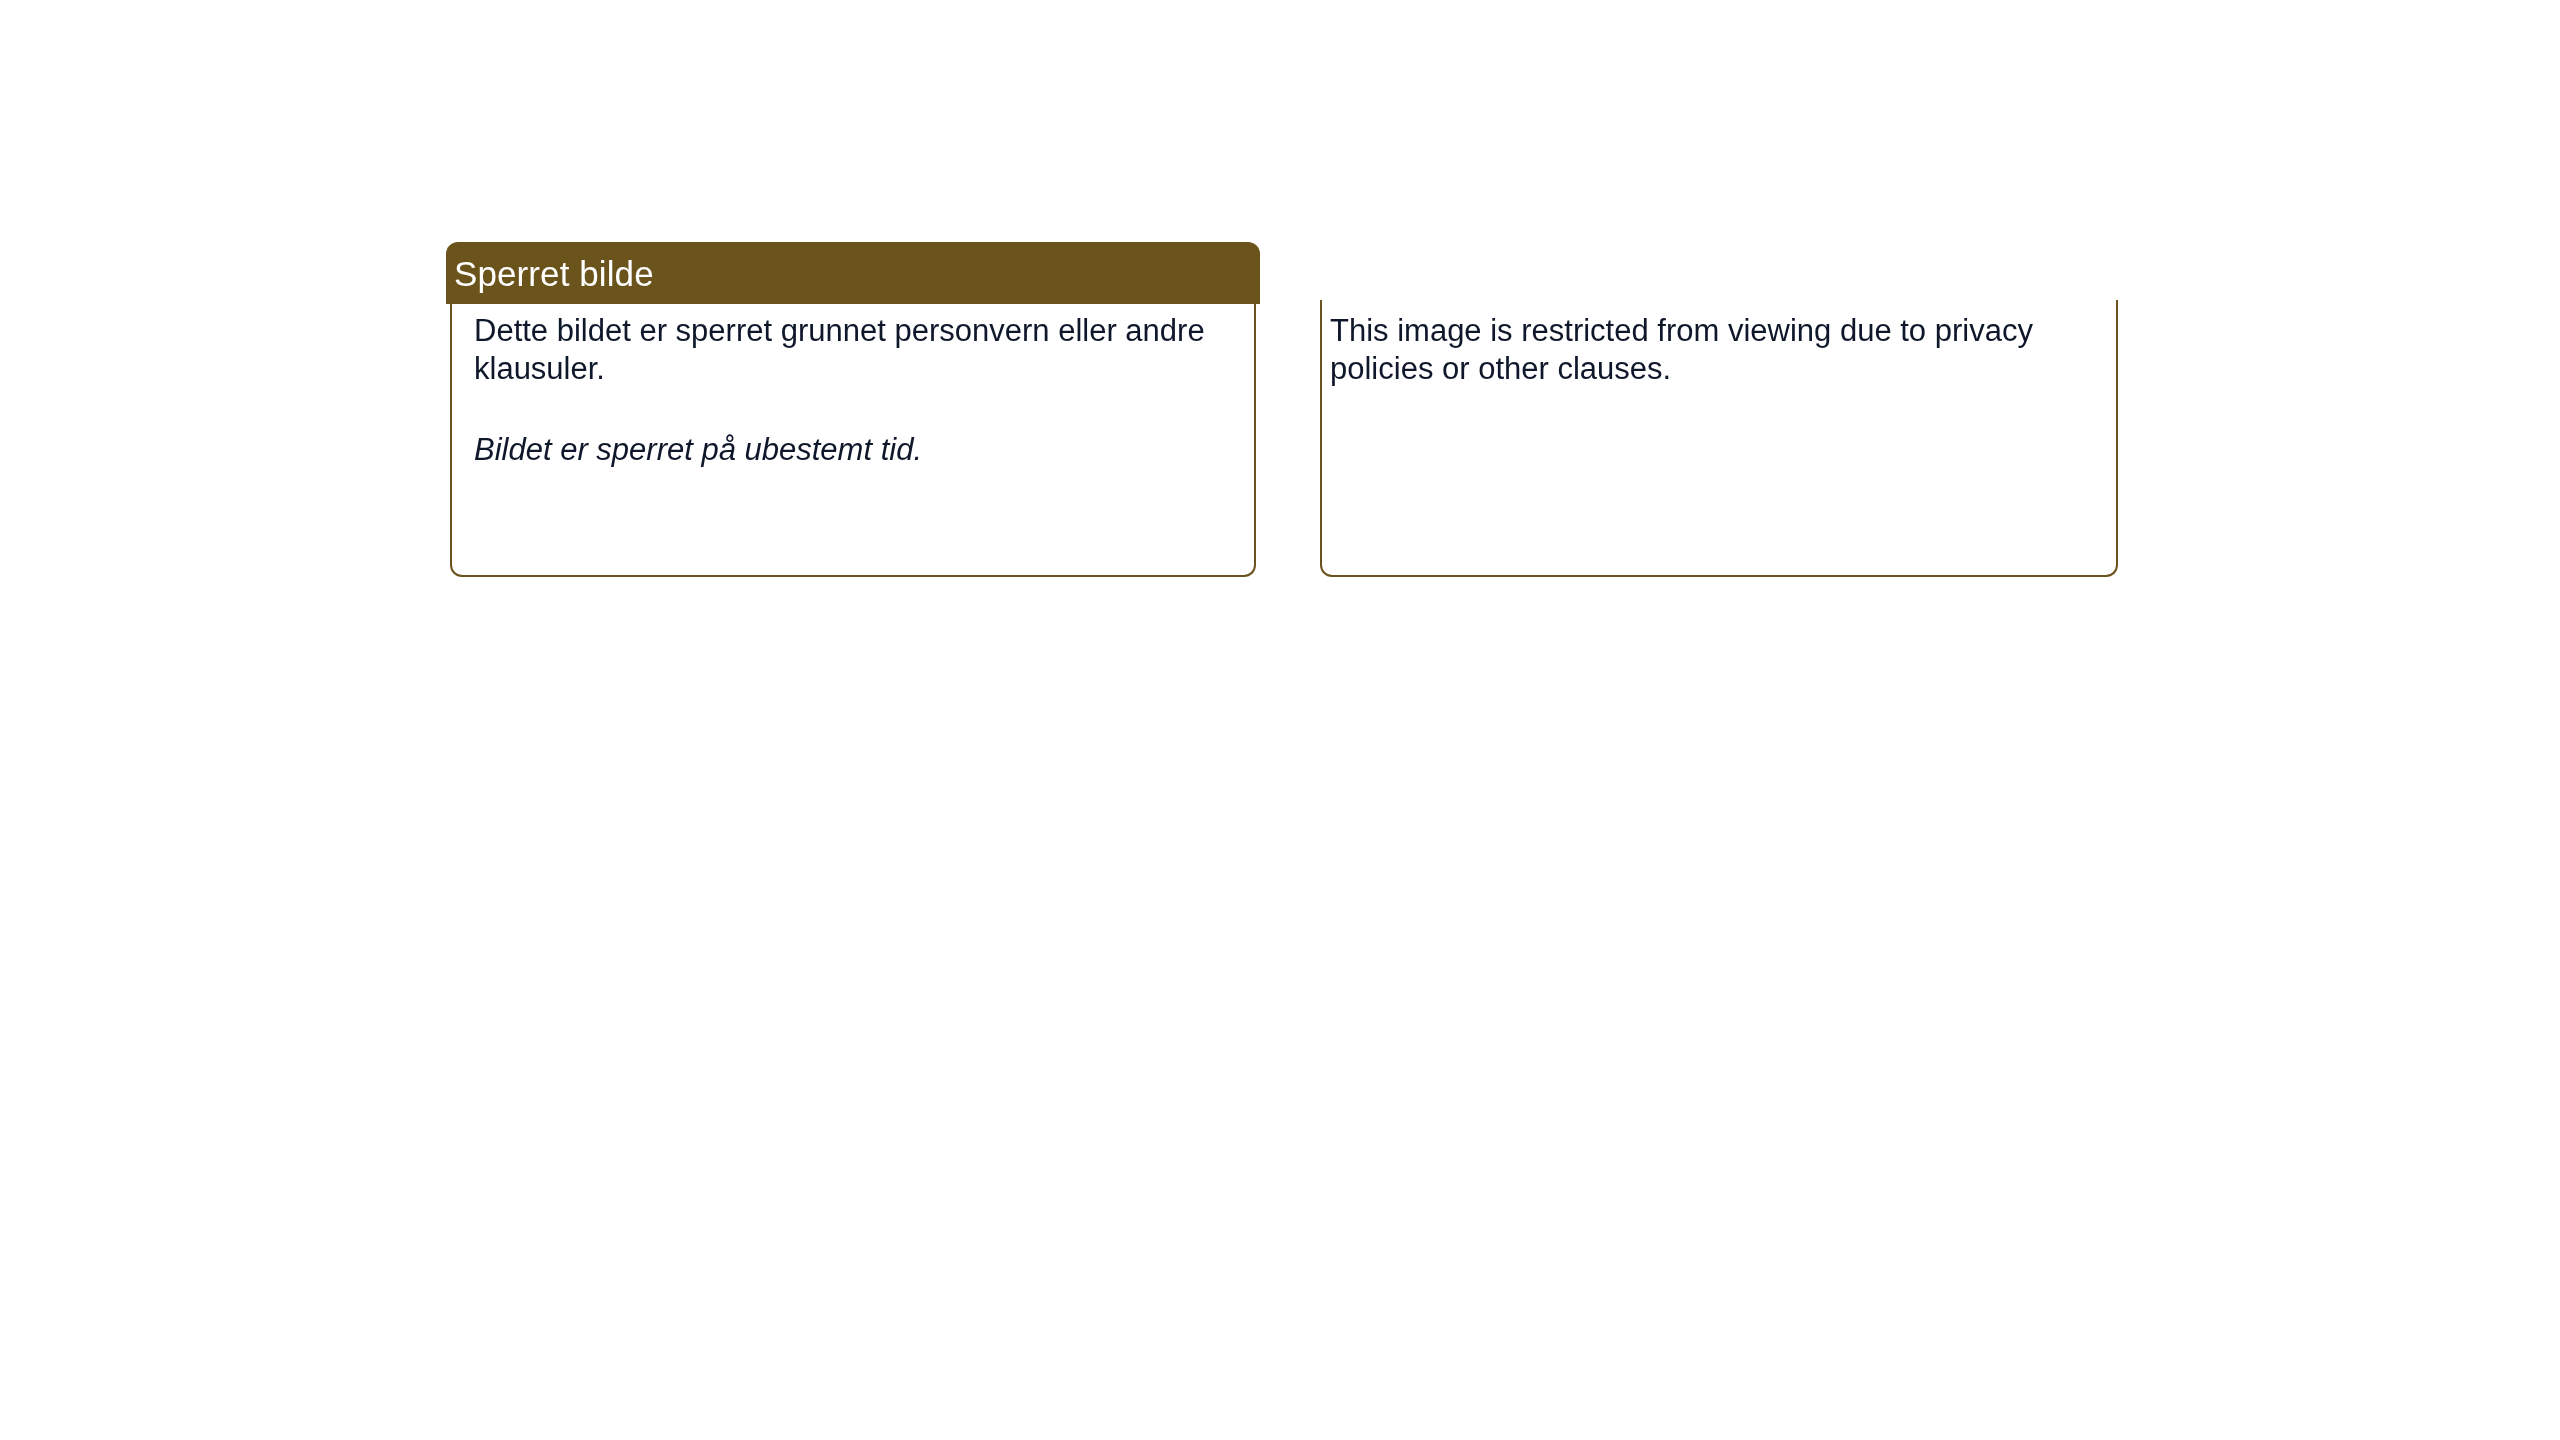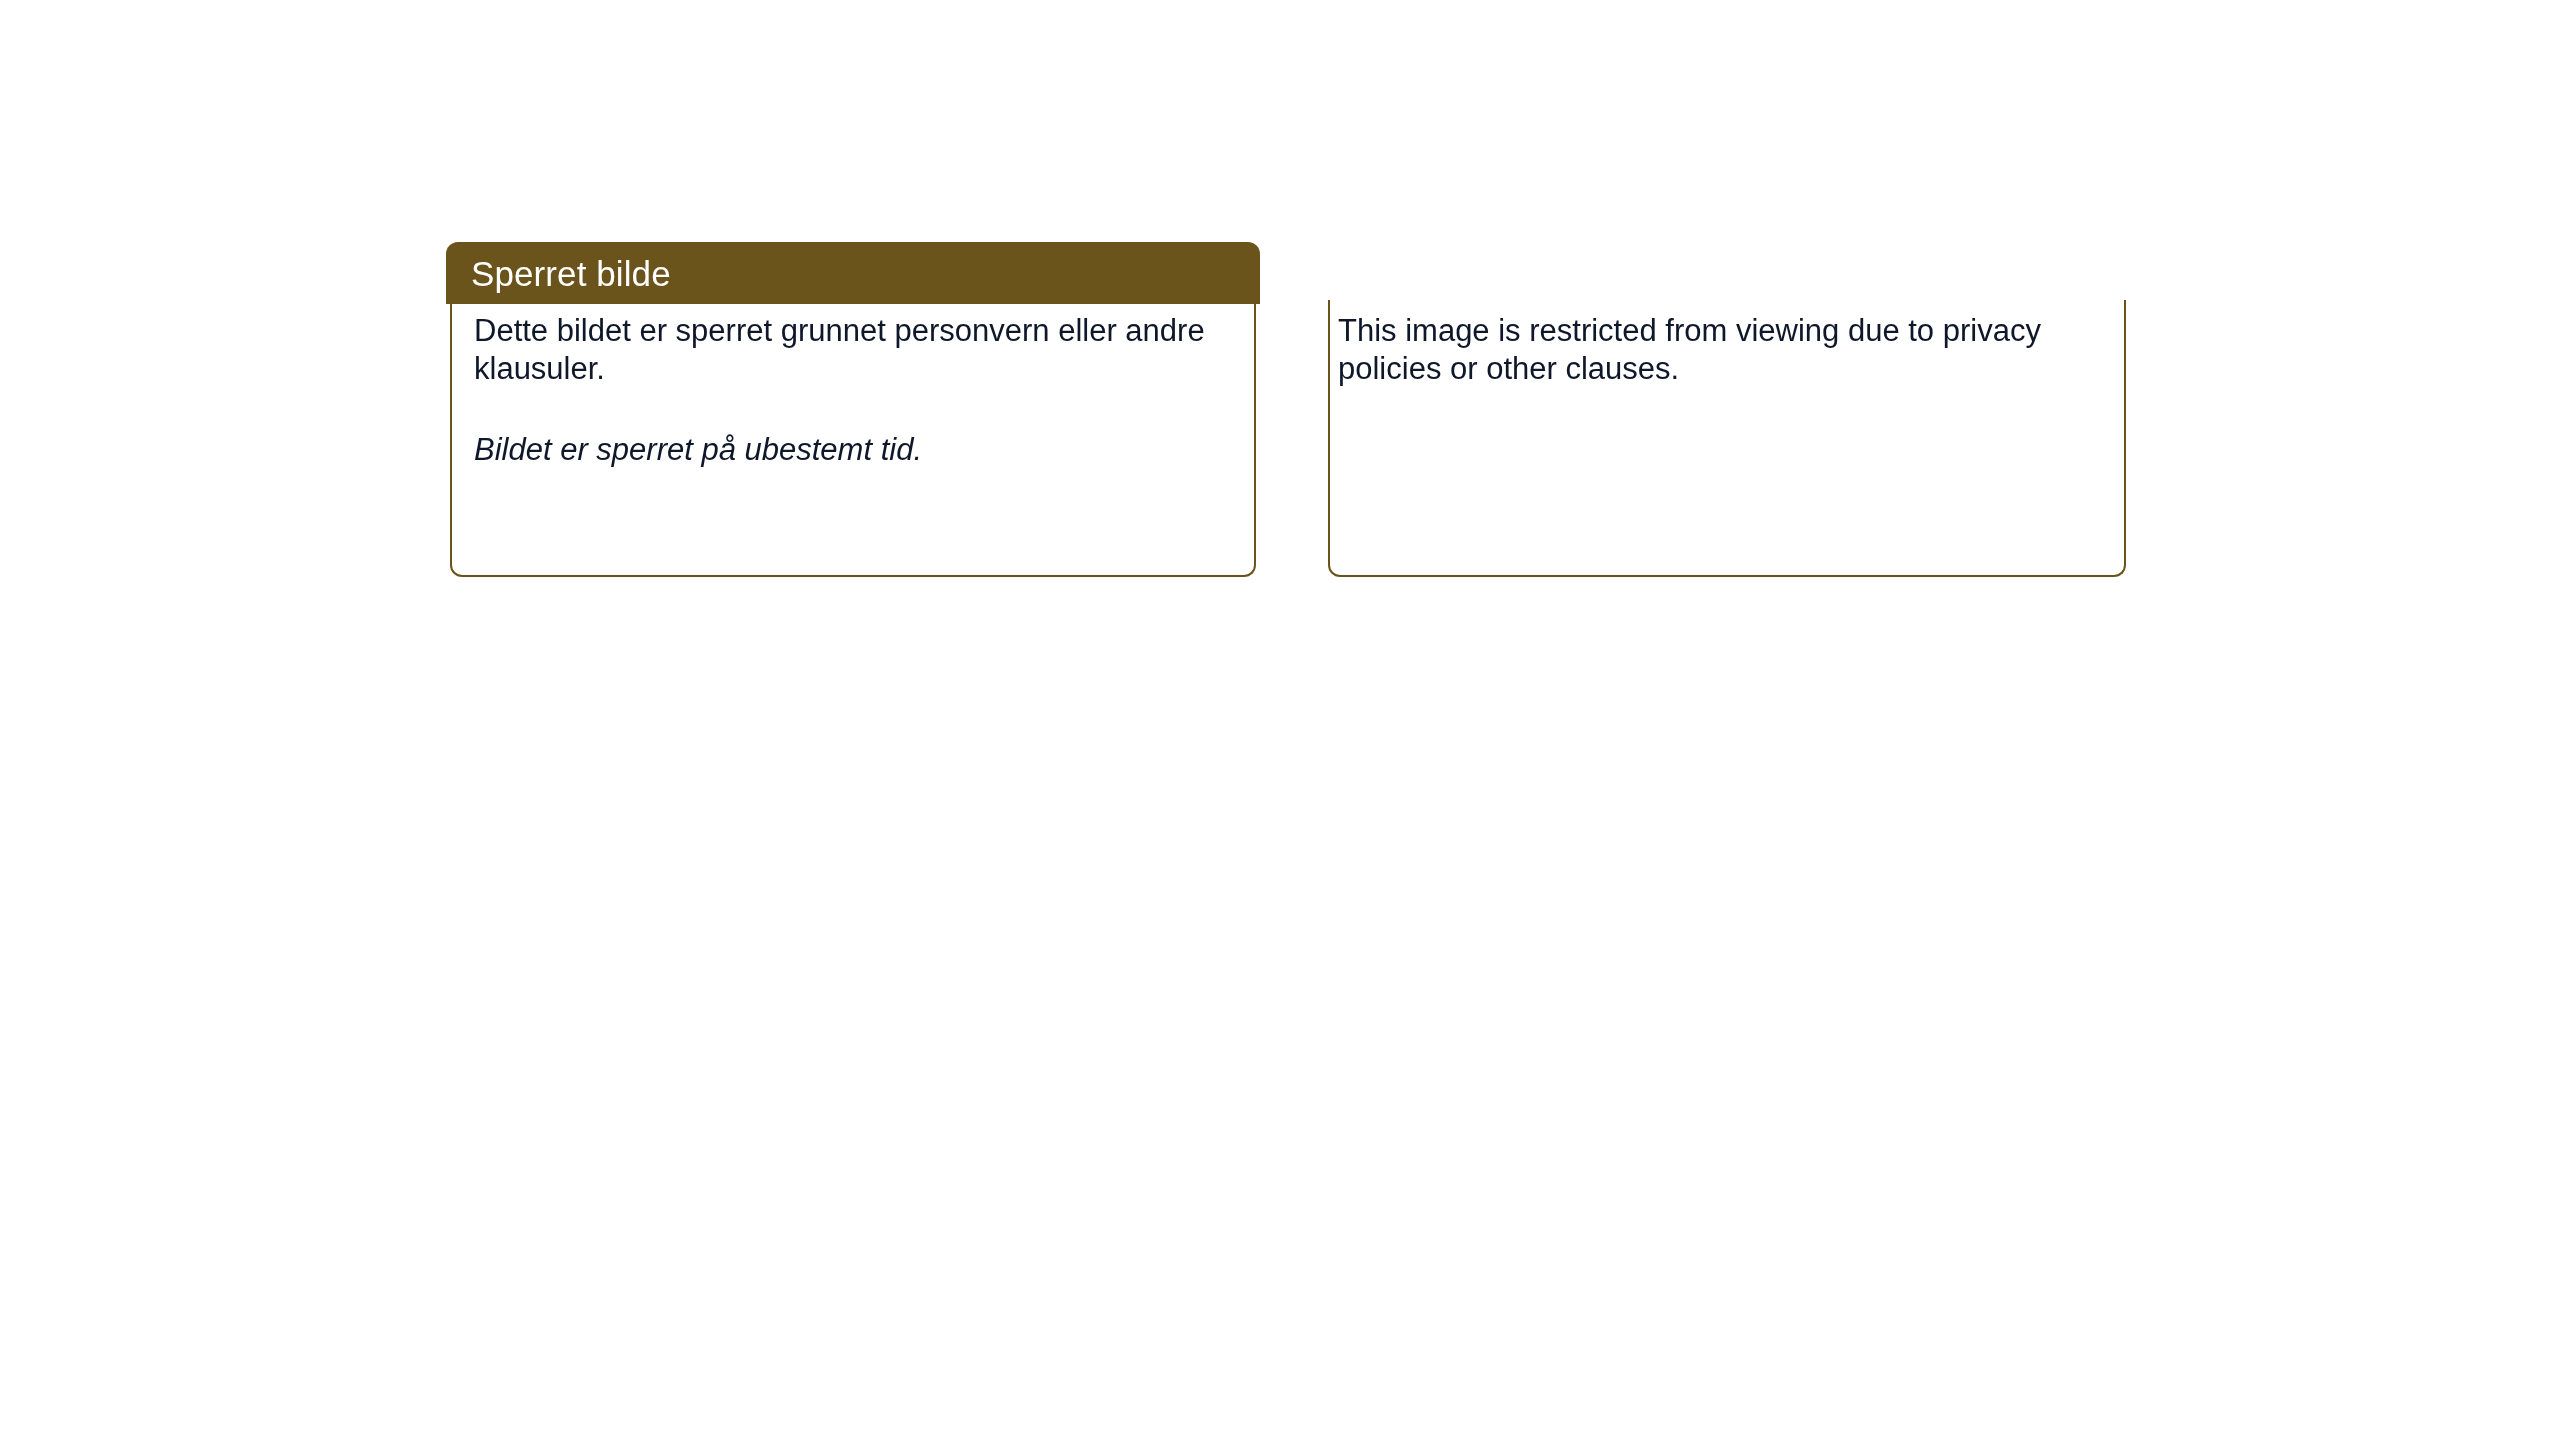--- a/index.html
+++ b/index.html
@@ -42,21 +42,21 @@
     display: flex;
     align-items: center;
   }
 
   .notice-card .card-title {
     color: #ffffff;
     font-size: 35px;
     line-height: 1;
     font-weight: 400;
     letter-spacing: 0.1px;
-    padding-left: 25px;
+    padding-left: 8px;
     white-space: nowrap;
   }
 
   .notice-card .card-body {
     position: absolute;
     top: 58px;
     background: #ffffff;
     border: 2px solid #6b541c;
     border-top: none;
     border-bottom-left-radius: 12px;
@@ -94,21 +94,21 @@
 
   
   #card-blocked-en {
     left: 1316px;
     top: 242px;
     width: 806px;
     height: 335px;
   }
   #card-blocked-en .card-header { width: 806px; }
   #card-blocked-en .card-body {
-    left: 12px;
+    left: 4px;
     width: 798px;
     height: 277px;
     padding-left: 8px;
   }
 </style>
 </head>
 <body>
 
 <div class="page">
 

